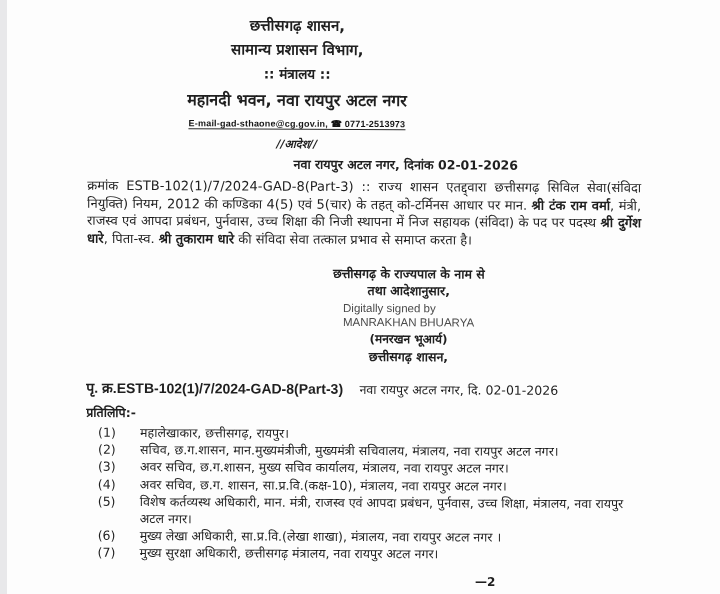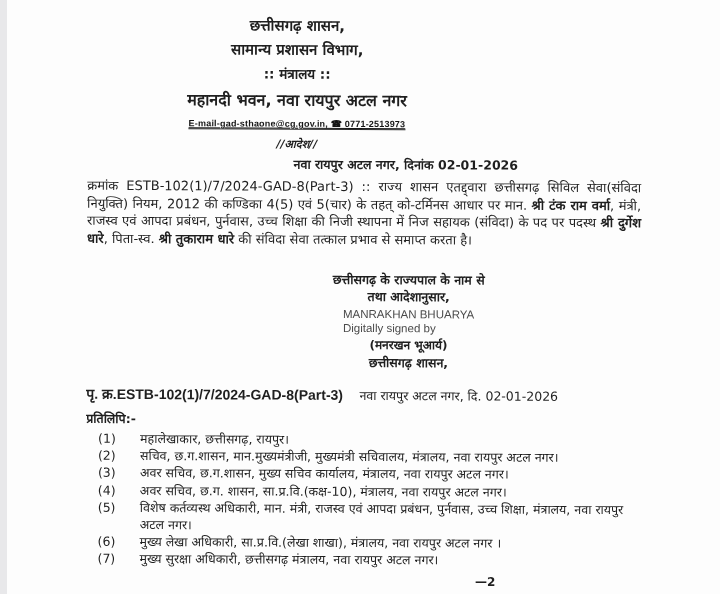--- a/index.html
+++ b/index.html
@@ -19,34 +19,34 @@
   }
   .content{transform:rotate(0.25deg);transform-origin:50% 0;}
 
   .header{ text-align:center; padding-right:132px; padding-top:12px; }
   .h-govt,.h-dept{ font-size:15px; font-weight:700; margin:3px 0 4px; }
   .h-ministry{ font-size:13.5px; font-weight:700; margin:6px 0 5px; }
   .h-building{ font-size:16px; font-weight:700; margin:6px 0 1px; }
   .contact{
     display:inline-block; font-size:9px; font-weight:700; color:#151515;
     border-bottom:1px solid #2a2a2a; font-family:"Liberation Sans",sans-serif;
-    margin-top:2px; letter-spacing:.2px;text-decoration:underline;
+    margin-top:2px; letter-spacing:.2px;
   }
   .order-heading{ font-size:11px; font-weight:700; margin-top:5px; font-style:italic; }
 
   .dateline{ text-align:center; padding-left:86px; font-size:12.5px; font-weight:600; margin-top:5px; }
 
   .order-para{
     margin:5px 0 0 81px; width:554px;
     font-size:13px; line-height:17.5px; text-align:justify; font-weight:500;
   }
   .order-para .b{ font-weight:700; }
 
   .sig-block{
-    width:290px; margin-left:258px; text-align:center; margin-top:23px;
+    width:290px; margin-left:258px; text-align:center; margin-top:17px;
     font-size:12.5px; font-weight:600; line-height:17px;
   }
   .digital{
     display:inline-block; text-align:left; color:var(--digital);
     font-size:11.5px; line-height:13.5px; font-weight:400;
     font-family:"Liberation Sans",sans-serif; margin-top:3px;
   }
   .sig-name{ font-weight:700; margin-top:1px; font-size:12px; }
   .sig-post{ line-height:18.5px; }
 
@@ -84,22 +84,22 @@
 
     <div class="dateline">नवा रायपुर अटल नगर, दिनांक 02-01-2026</div>
 
     <p class="order-para" id="order-paragraph"><span>क्रमांक ESTB-102(1)/7/2024-GAD-8(Part-3) :: राज्य शासन एतद्द्वारा छत्तीसगढ़ सिविल सेवा(संविदा नियुक्ति) नियम, 2012 की कण्डिका 4(5) एवं 5(चार) के तहत् को-टर्मिनस आधार पर मान. </span><span class="b">श्री टंक राम वर्मा</span><span>, मंत्री, राजस्व एवं आपदा प्रबंधन, पुर्नवास, उच्च शिक्षा की निजी स्थापना में निज सहायक (संविदा) के पद पर पदस्थ </span><span class="b">श्री दुर्गेश धारे</span><span>, पिता-स्व. </span><span class="b">श्री तुकाराम धारे</span><span> की संविदा सेवा तत्काल प्रभाव से समाप्त करता है।</span></p>
 
     <div class="sig-block">
       <div>छत्तीसगढ़ के राज्यपाल के नाम से</div>
       <div>तथा आदेशानुसार,</div>
       <div>
         <span class="digital">
+          <span style="display:block">Digitally signed by</span>
           <span style="display:block">MANRAKHAN BHUARYA</span>
-          <span style="display:block">Digitally signed by</span>
         </span>
       </div>
       <div class="sig-name">(मनरखन भूआर्य)</div>
       <div class="sig-post">छत्तीसगढ़ शासन,</div>
     </div>
 
     <div class="endorse">
       <span class="ref">पृ. क्र.ESTB-102(1)/7/2024-GAD-8(Part-3)</span><span class="gap"></span>
       <span class="bold-date">नवा रायपुर अटल नगर, दि. 02-01-2026</span>
     </div>

